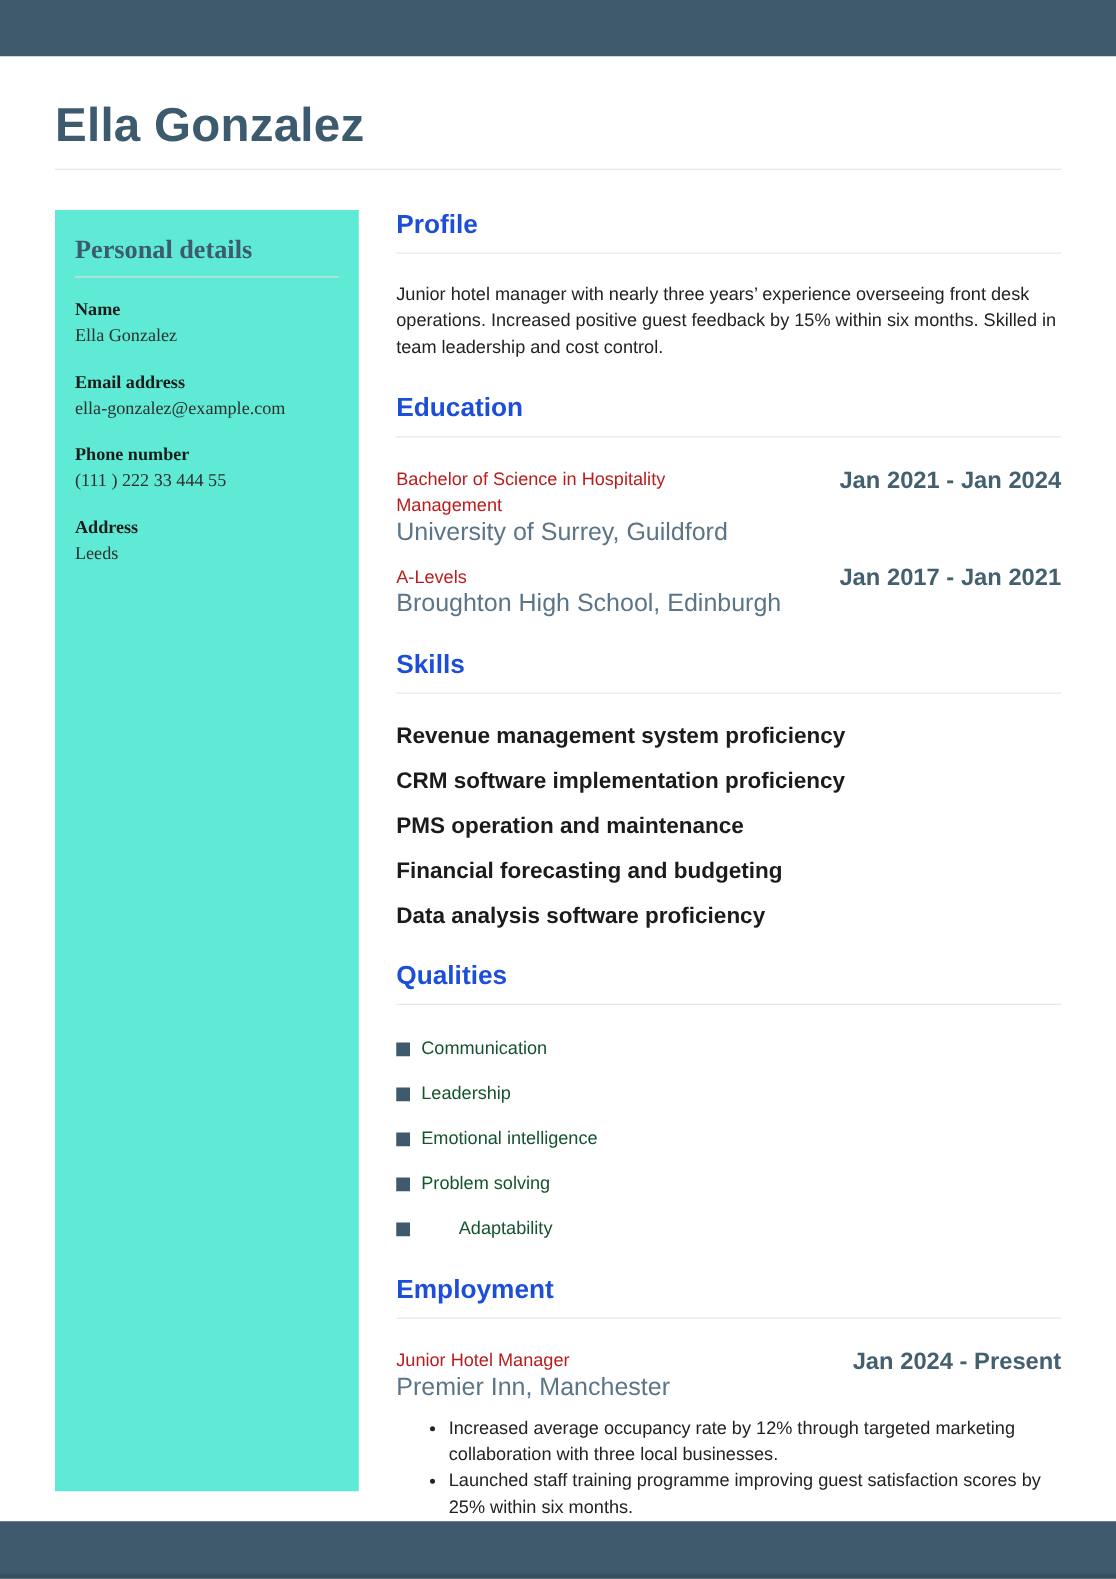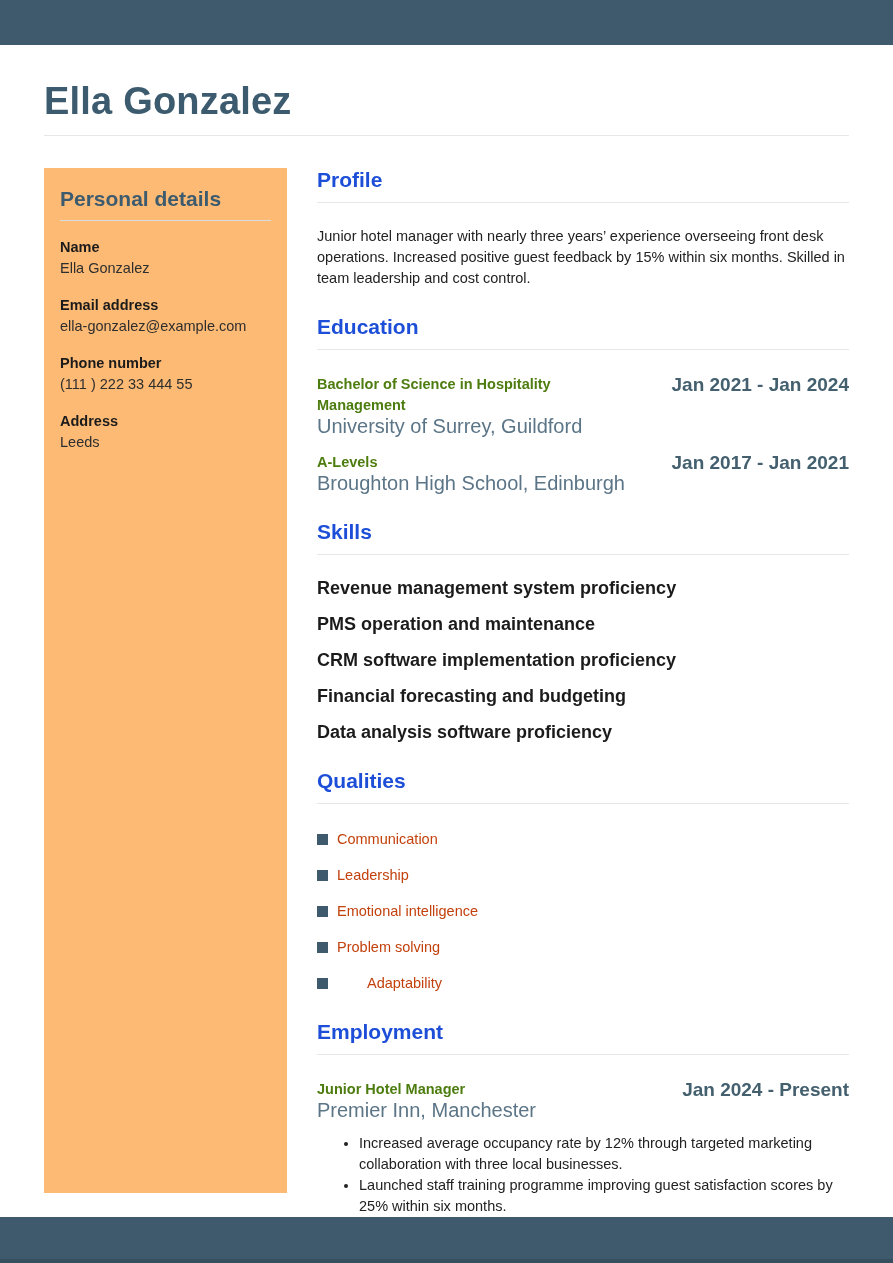--- a/index.html
+++ b/index.html
@@ -48,22 +48,23 @@
   .columns {
     display: flex;
     margin-top: 32px;
   }
 
   
   .sidebar {
     width: 243px;
     min-width: 243px;
     height: 1025px;
-    background: #fdba74;
+    background: #5eead4;
     padding: 19px 16px;
+    font-family: Liberation Serif, serif;
   }
   .sidebar h2 {
     margin: 0;
     font-size: 21px;
     font-weight: bold;
     color: #3d5b6e;
     padding-bottom: 9px;
     border-bottom: 1px solid #d9dde0;
   }
   .field { margin-top: 16px; }
@@ -103,24 +104,24 @@
   
   .entry { margin-top: 24px; }
   .entry + .entry { margin-top: 15px; }
   .entry-head {
     display: flex;
     justify-content: space-between;
     align-items: flex-start;
   }
   .entry-title {
     width: 55%;
-    font-weight: bold;
-    font-size: 14.5px;
-    line-height: 21px;
-    color: #4d7c0f;
+    font-weight: normal;
+    font-size: 14.5px;
+    line-height: 21px;
+    color: #b91c1c;
   }
   .entry-dates {
     font-weight: bold;
     font-size: 19px;
     line-height: 21px;
     color: #44606f;
     white-space: nowrap;
   }
   .entry-sub {
     font-size: 20px;
@@ -140,21 +141,21 @@
   .skill-item:last-child { margin-bottom: 16px; }
 
   
   .quality-list { margin-top: 25px; }
   .quality-item {
     display: flex;
     align-items: center;
     font-size: 14.5px;
     line-height: 21px;
     margin-bottom: 15px;
-    color: #c2410c;
+    color: #14532d;
   }
   .quality-item:last-child { margin-bottom: 0; gap: 30px; }
   .bullet-square {
     width: 11px;
     height: 11px;
     background: #3e5a6c;
     margin-right: 9px;
     flex: 0 0 auto;
   }
 
@@ -224,22 +225,22 @@
             <div class="entry-dates">Jan 2017 - Jan 2021</div>
           </div>
           <div class="entry-sub">Broughton High School, Edinburgh</div>
         </div>
       </section>
 
       <section class="section">
         <h2>Skills</h2>
         <div class="skill-list">
           <div class="skill-item">Revenue management system proficiency</div>
+          <div class="skill-item">CRM software implementation proficiency</div>
           <div class="skill-item">PMS operation and maintenance</div>
-          <div class="skill-item">CRM software implementation proficiency</div>
           <div class="skill-item">Financial forecasting and budgeting</div>
           <div class="skill-item">Data analysis software proficiency</div>
         </div>
       </section>
 
       <section class="section">
         <h2>Qualities</h2>
         <div class="quality-list">
           <div class="quality-item">
             <span class="bullet-square"></span>

